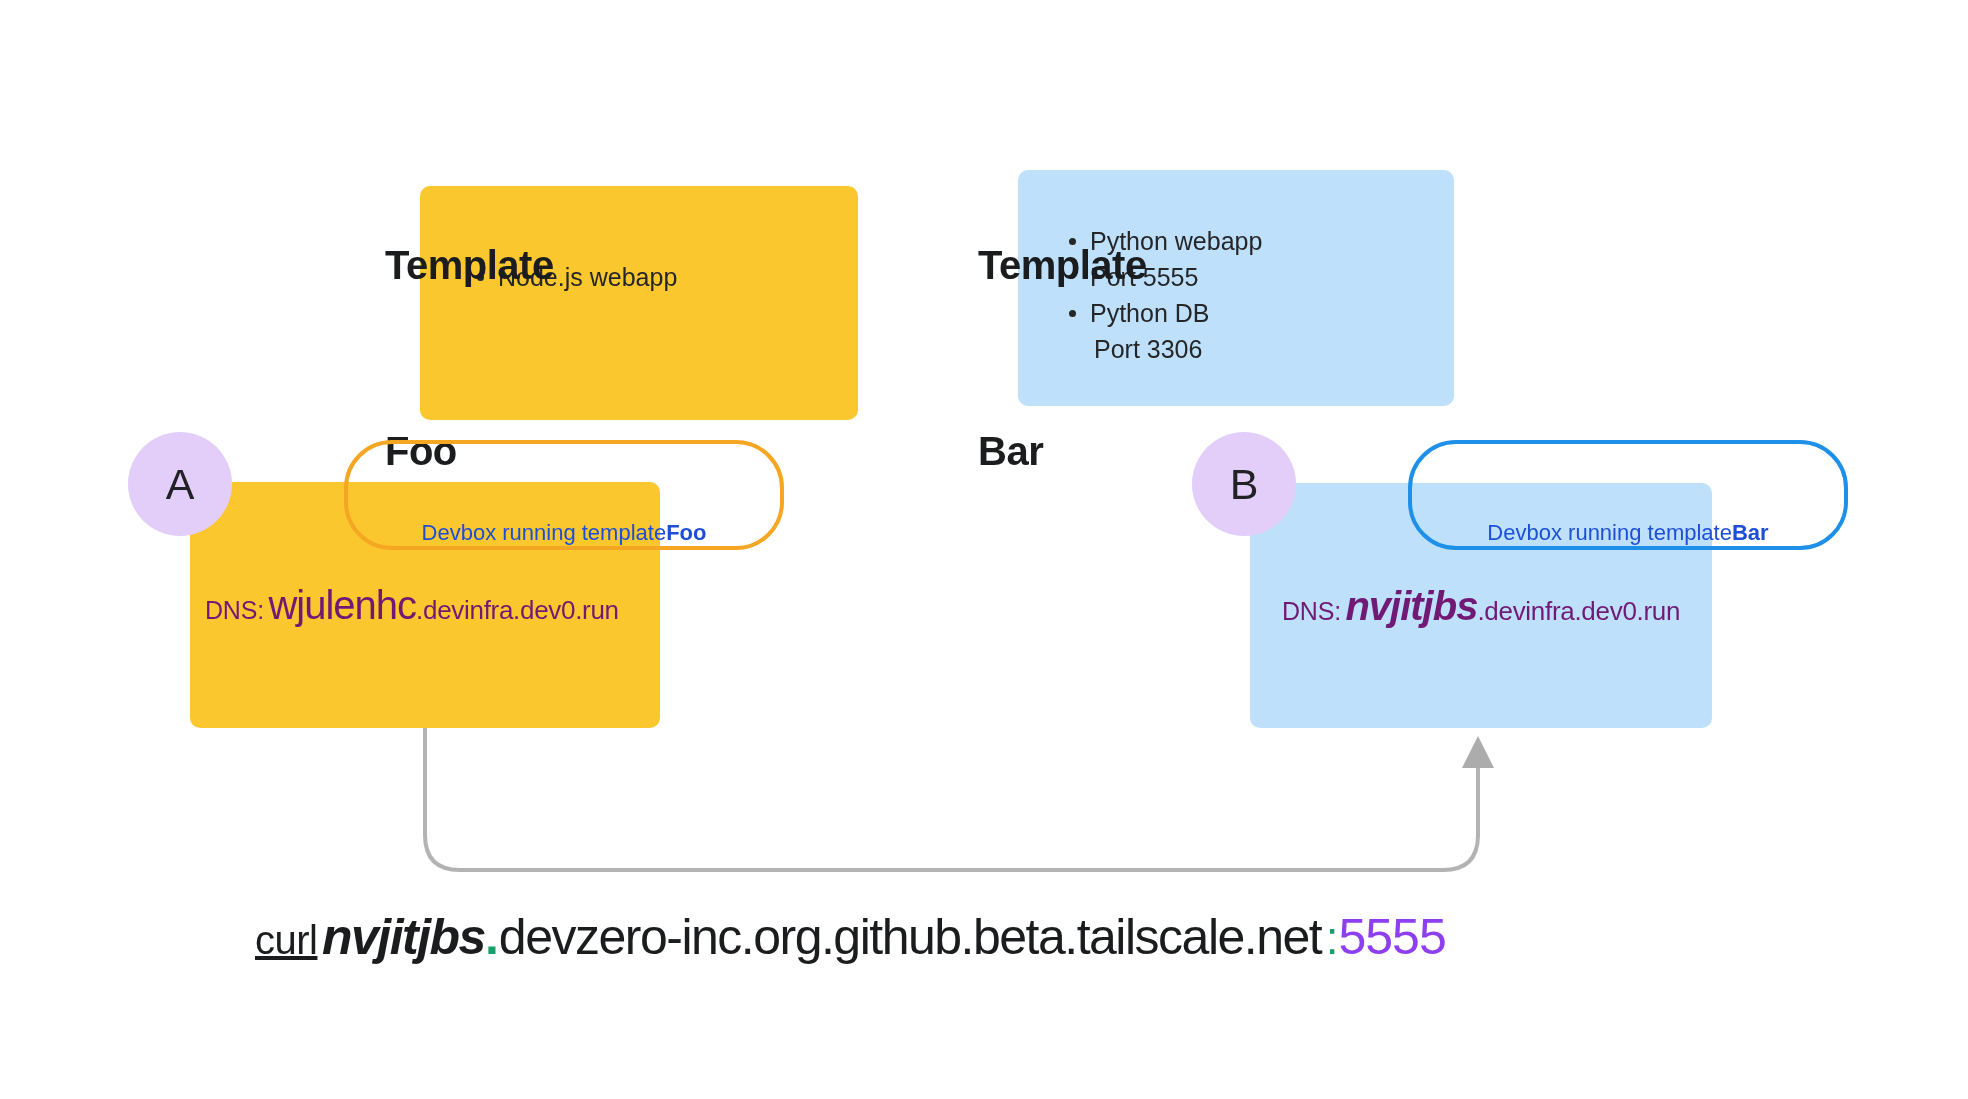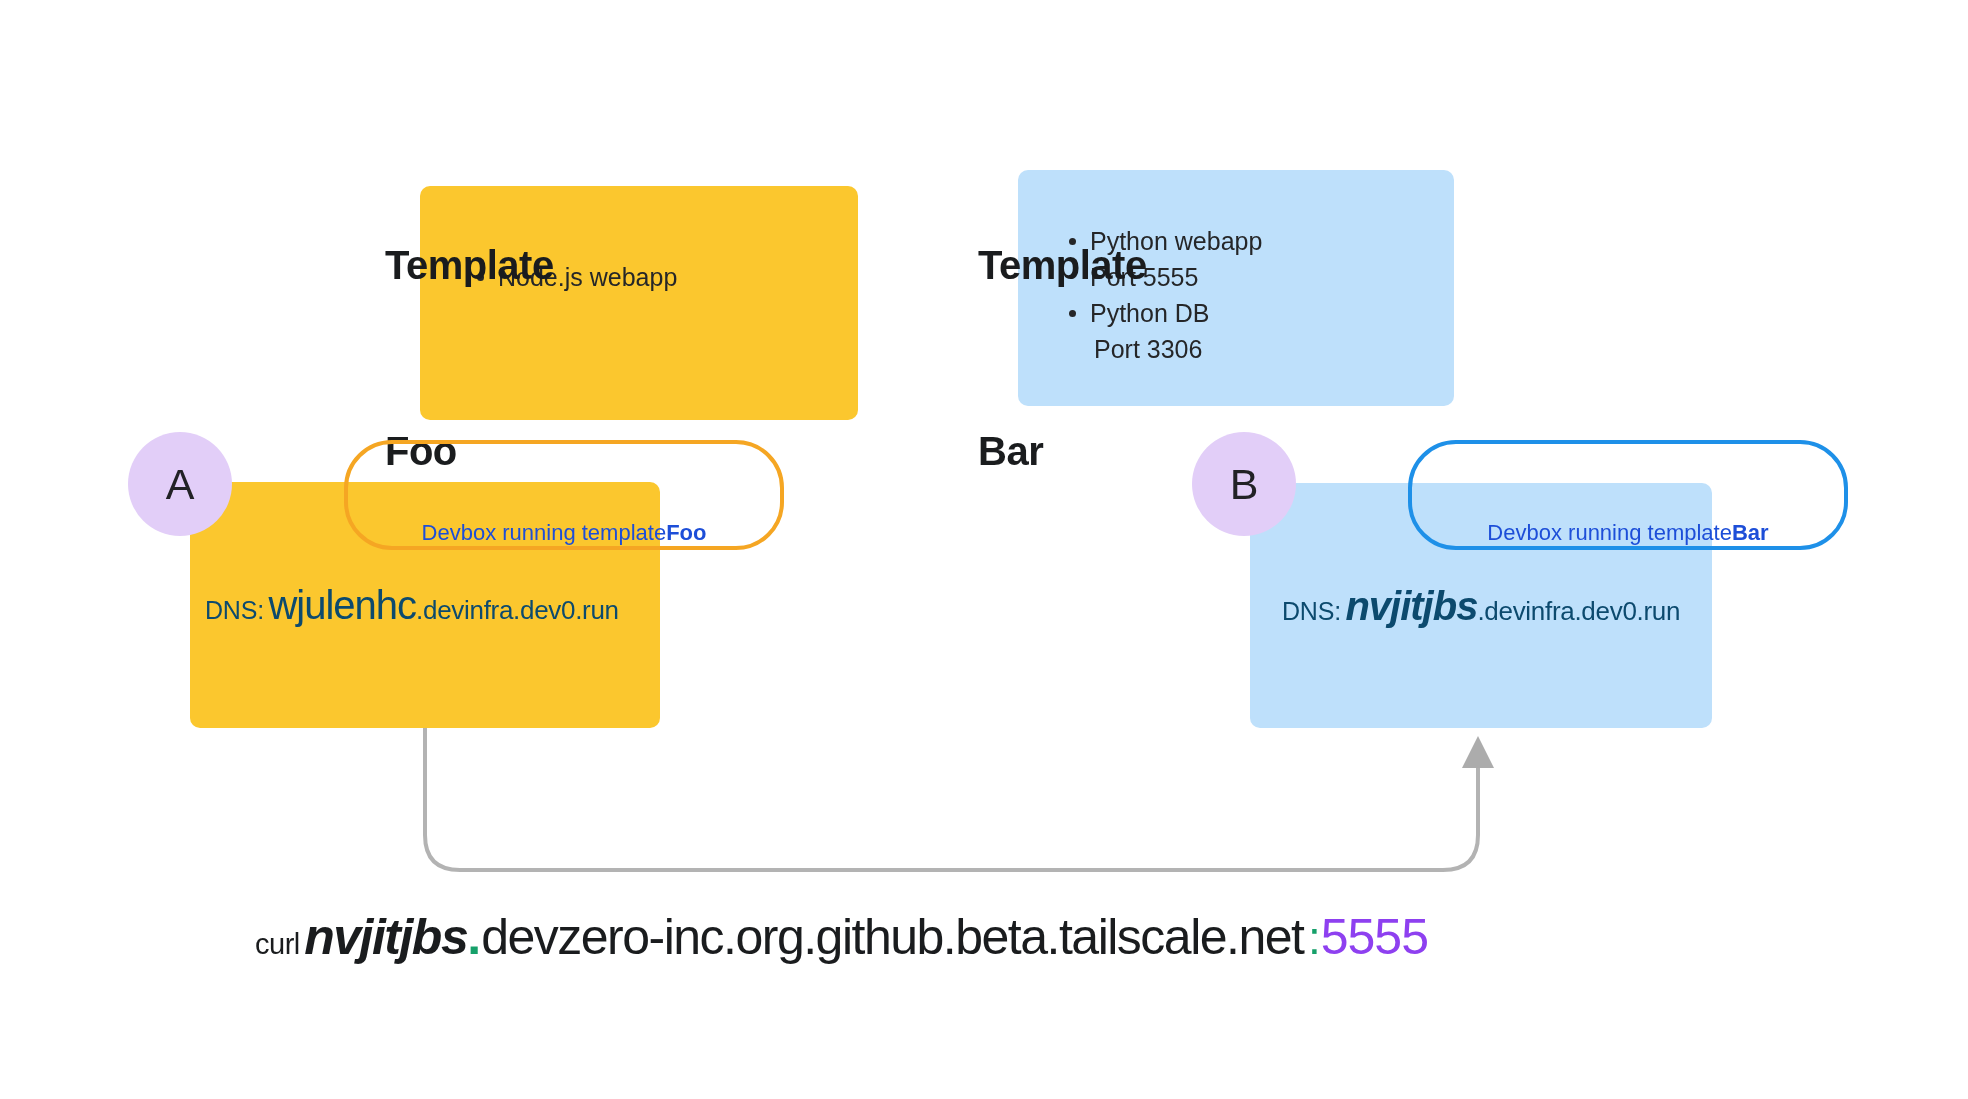--- a/index.html
+++ b/index.html
@@ -74,21 +74,21 @@
     position: absolute;
     border-radius: 10px;
     z-index: 3;
   }
   .devbox.yellow { background: #FBC72E; }
   .devbox.blue   { background: #BEE0FB; }
 
   .dns-line {
     position: absolute;
     white-space: nowrap;
-    color: #0c4a6e;
+    color: #701a75;
     z-index: 5;
   }
   .dns-label {
     font-size: 25px;
     letter-spacing: -0.2px;
   }
   .dns-host {
     font-size: 40px;
     font-weight: 400;
     letter-spacing: -1px;
@@ -146,21 +146,21 @@
     pointer-events: none;
   }
 
   
   .curl-line {
     position: absolute;
     white-space: nowrap;
     z-index: 6;
     color: #1a1c1e;
   }
-  .curl-cmd   { font-size: 29px; letter-spacing: -0.5px; }
+  .curl-cmd   { font-size: 40px; letter-spacing: -0.5px; text-decoration: underline; }
   .curl-host  { font-size: 50px; font-weight: 700; font-style: italic; letter-spacing: -1.5px; }
   .curl-dot   { font-size: 50px; color: #16A06A; font-weight: 700; }
   .curl-domain{ font-size: 50px; letter-spacing: -1.5px; }
   .curl-colon { font-size: 46px; color: #16A06A; }
   .curl-port  { font-size: 50px; color: #8E40F0; letter-spacing: -1px; text-align: center; }
 </style>
 </head>
 <body>
 
 <div id="stage">

